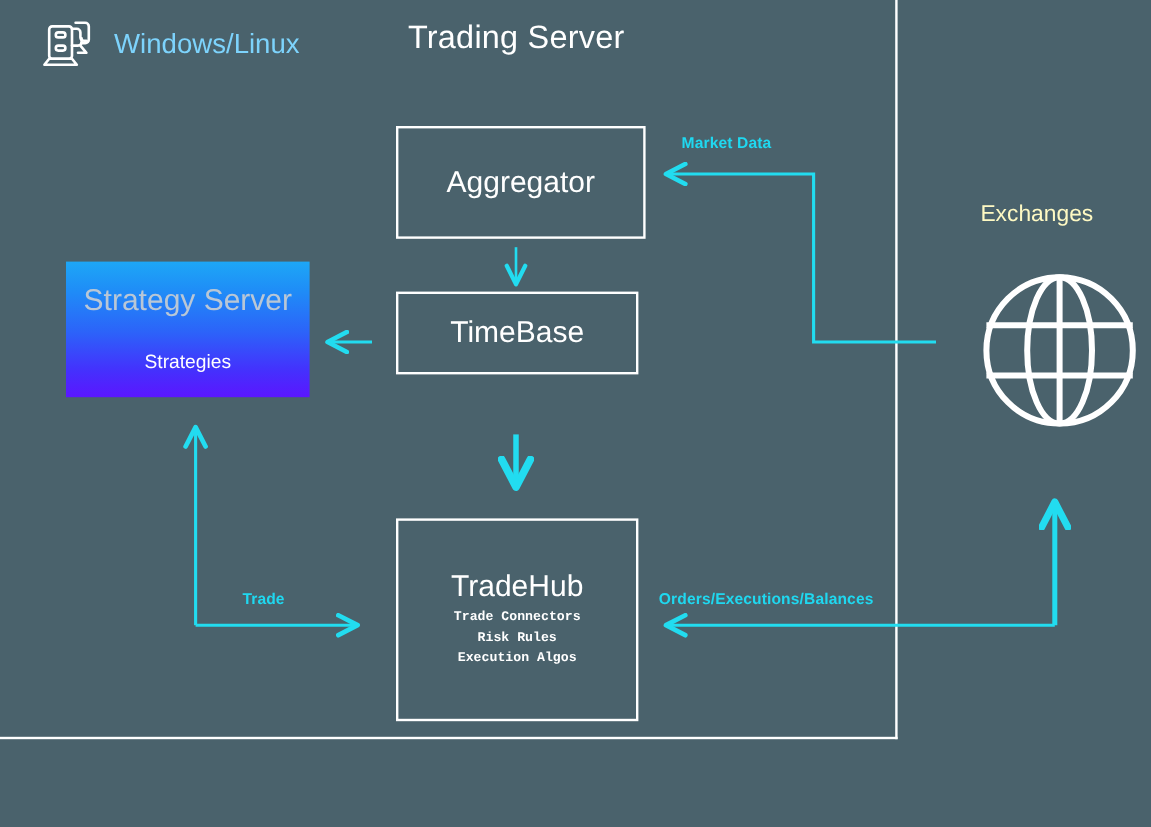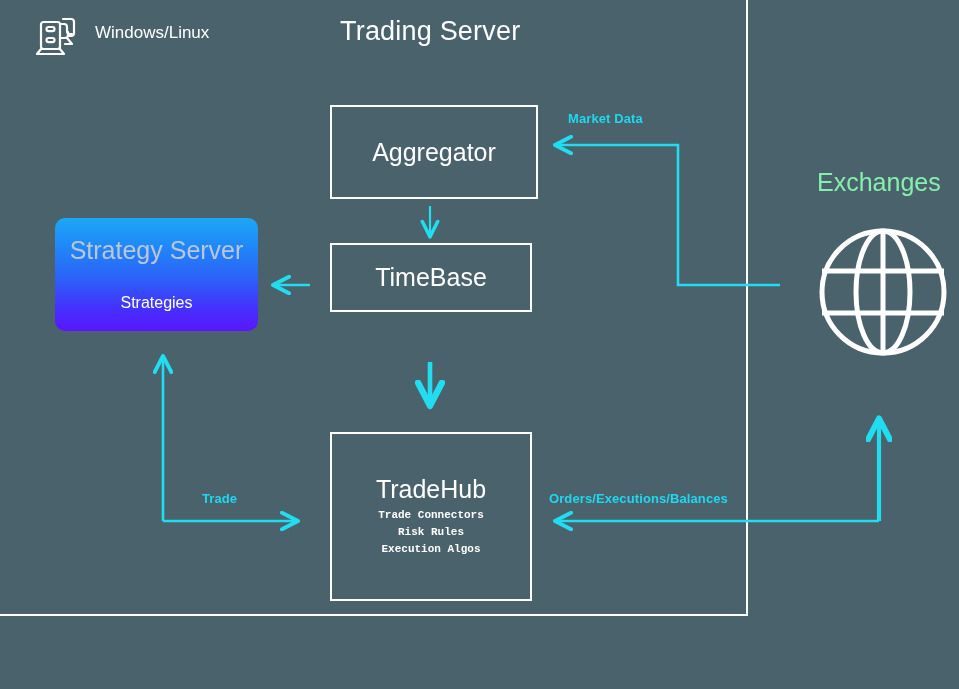--- a/index.html
+++ b/index.html
@@ -55,22 +55,22 @@
     position: absolute;
     left: 33px;
     top: 14px;
     width: 52px;
     height: 44px;
   }
   .os-label {
     position: absolute;
     left: 95px;
     top: 23px;
-    color: #ffffff;
-    font-size: 17px;
+    color: #7dd3fc;
+    font-size: 23px;
     font-weight: 400;
     white-space: nowrap;
   }
 
   
   .node-box {
     position: absolute;
     box-sizing: border-box;
     border: 2px solid #ffffff;
     display: flex;
@@ -136,21 +136,20 @@
         #1f8cf7 22%,
         #2c63f9 52%,
         #4431fd 80%,
         #5b16ff 100%);
     display: flex;
     flex-direction: column;
     align-items: center;
     justify-content: center;
     text-align: center;
     box-sizing: border-box;
-    border-radius: 10px;
   }
   #strategy-box .strategy-title {
     color: #b9c7d6;
     font-size: 25px;
     font-weight: 400;
     line-height: 1.1;
     white-space: nowrap;
   }
   #strategy-box .strategy-sub {
     color: #ffffff;
@@ -158,22 +157,22 @@
     font-weight: 400;
     margin-top: 29px;
     white-space: nowrap;
   }
 
   
   .exchanges-label {
     position: absolute;
     left: 817px;
     top: 168px;
-    color: #86efac;
-    font-size: 25px;
+    color: #fef9c3;
+    font-size: 19px;
     font-weight: 400;
     white-space: nowrap;
   }
   .globe-icon {
     position: absolute;
     left: 818px;
     top: 227px;
     width: 130px;
     height: 130px;
   }

